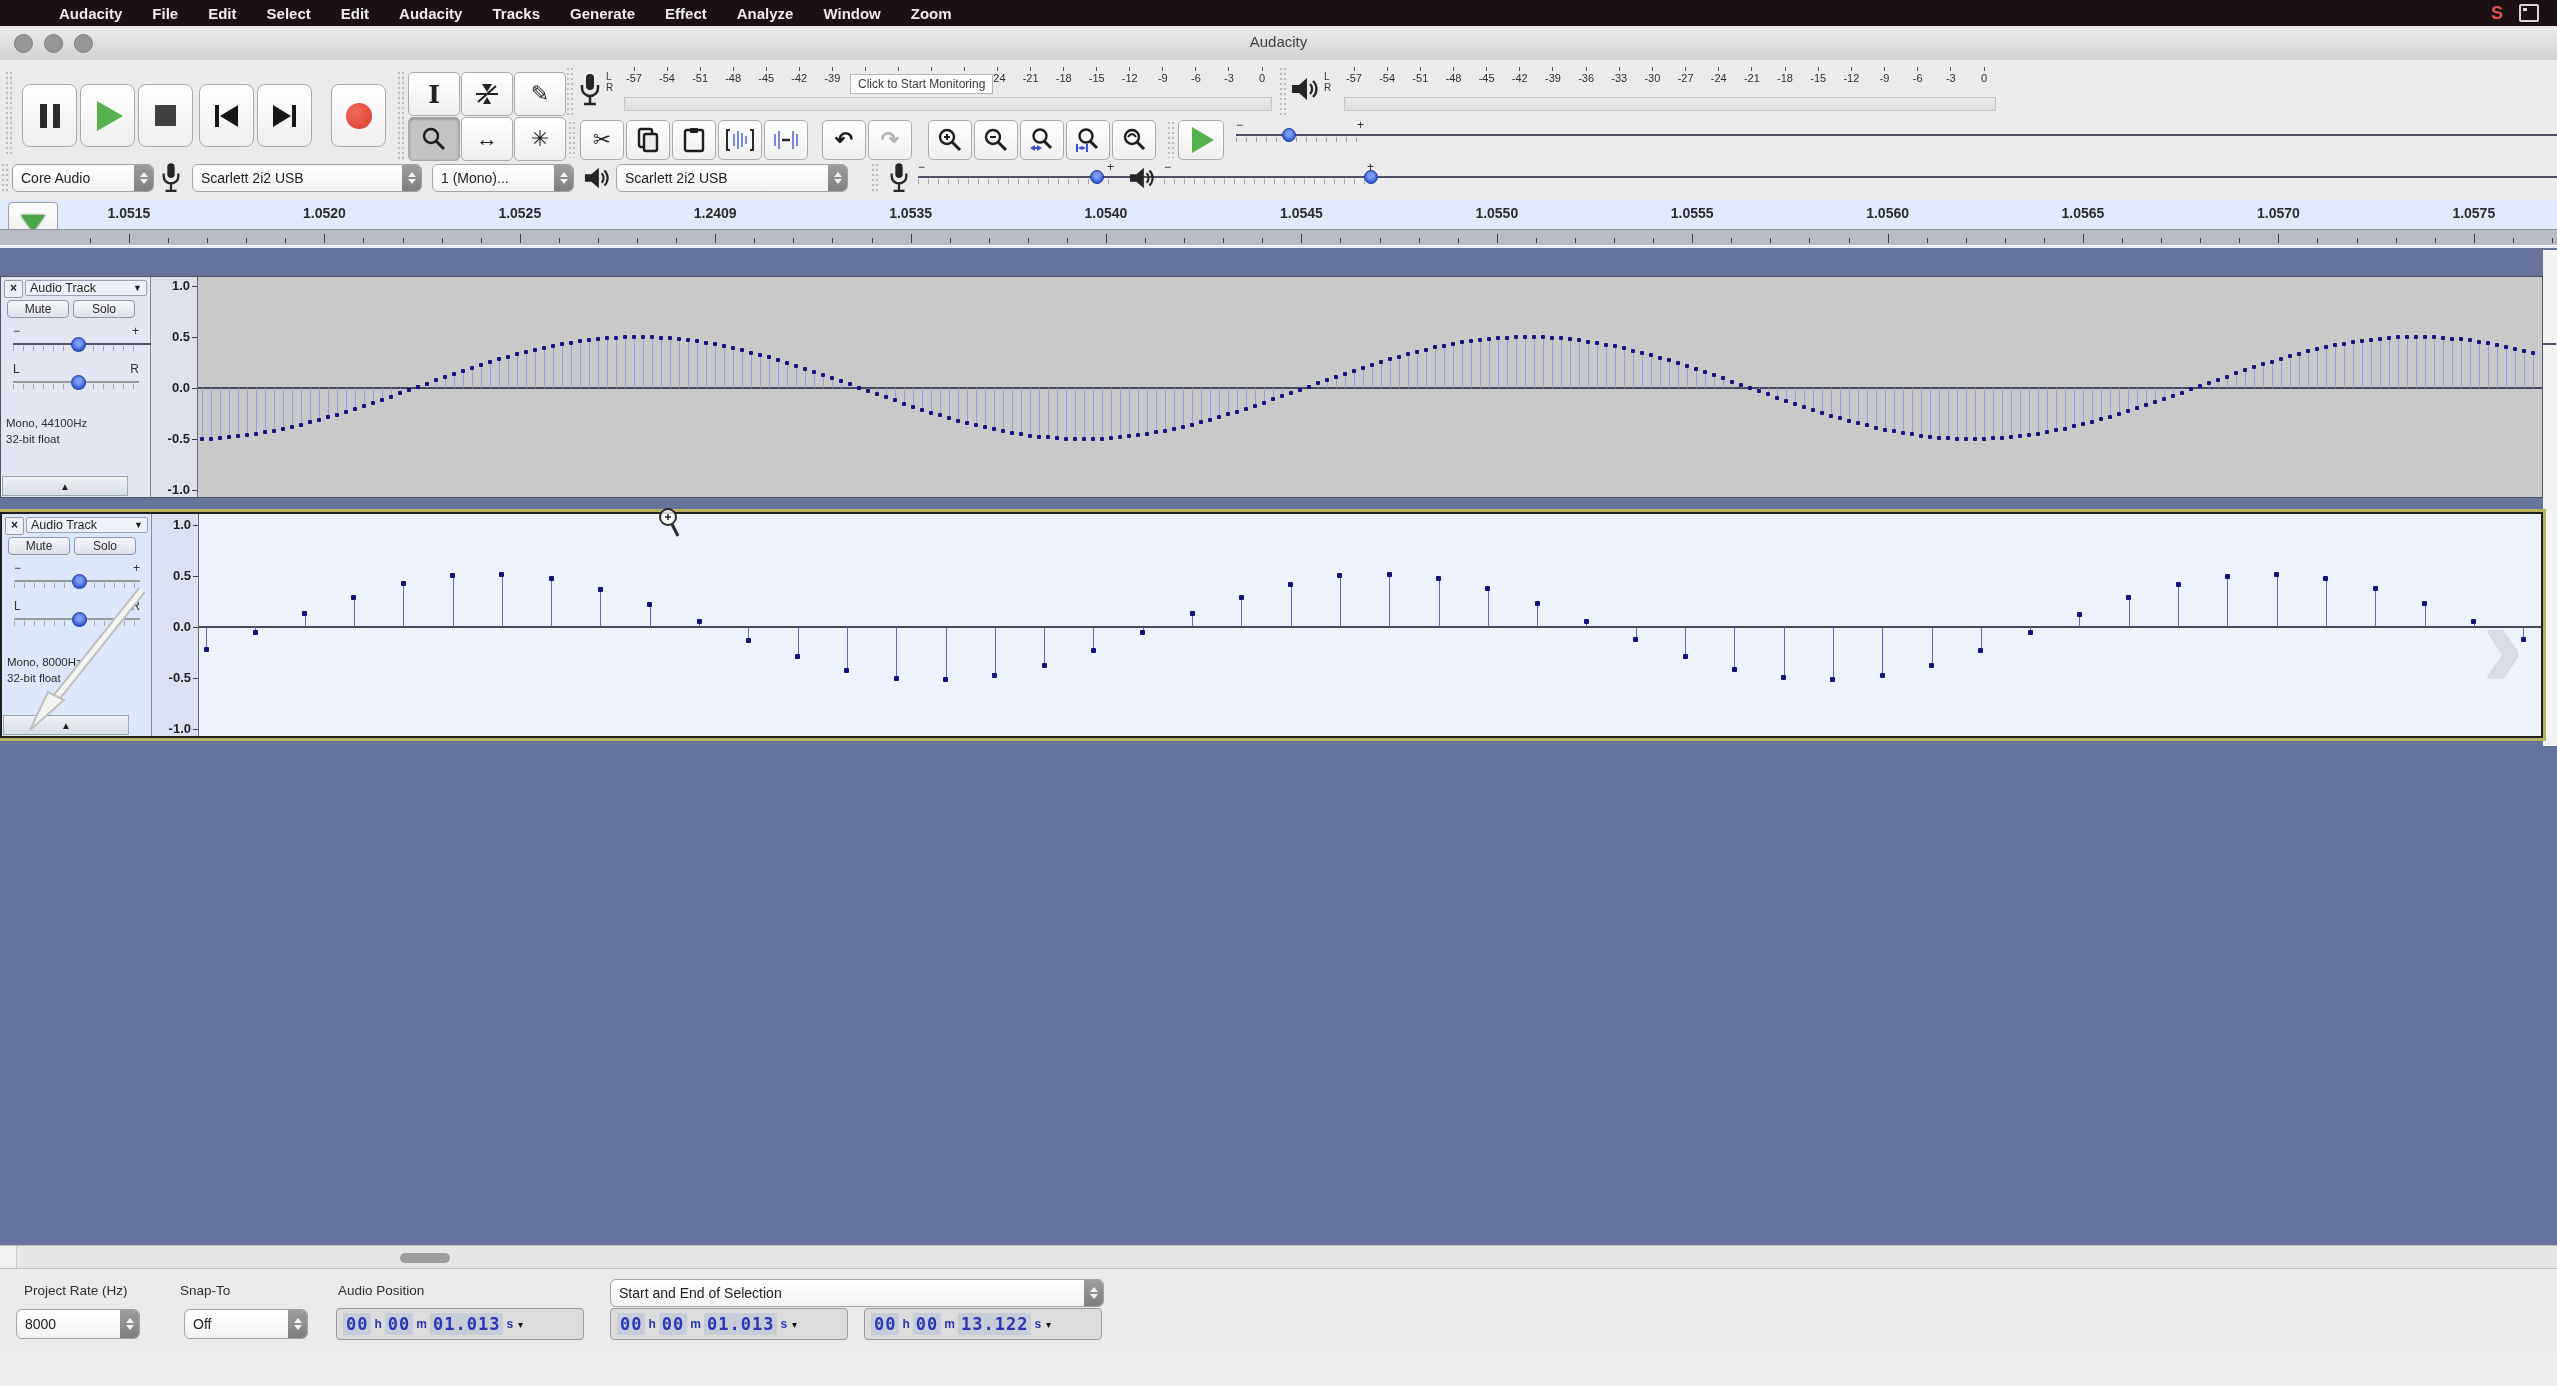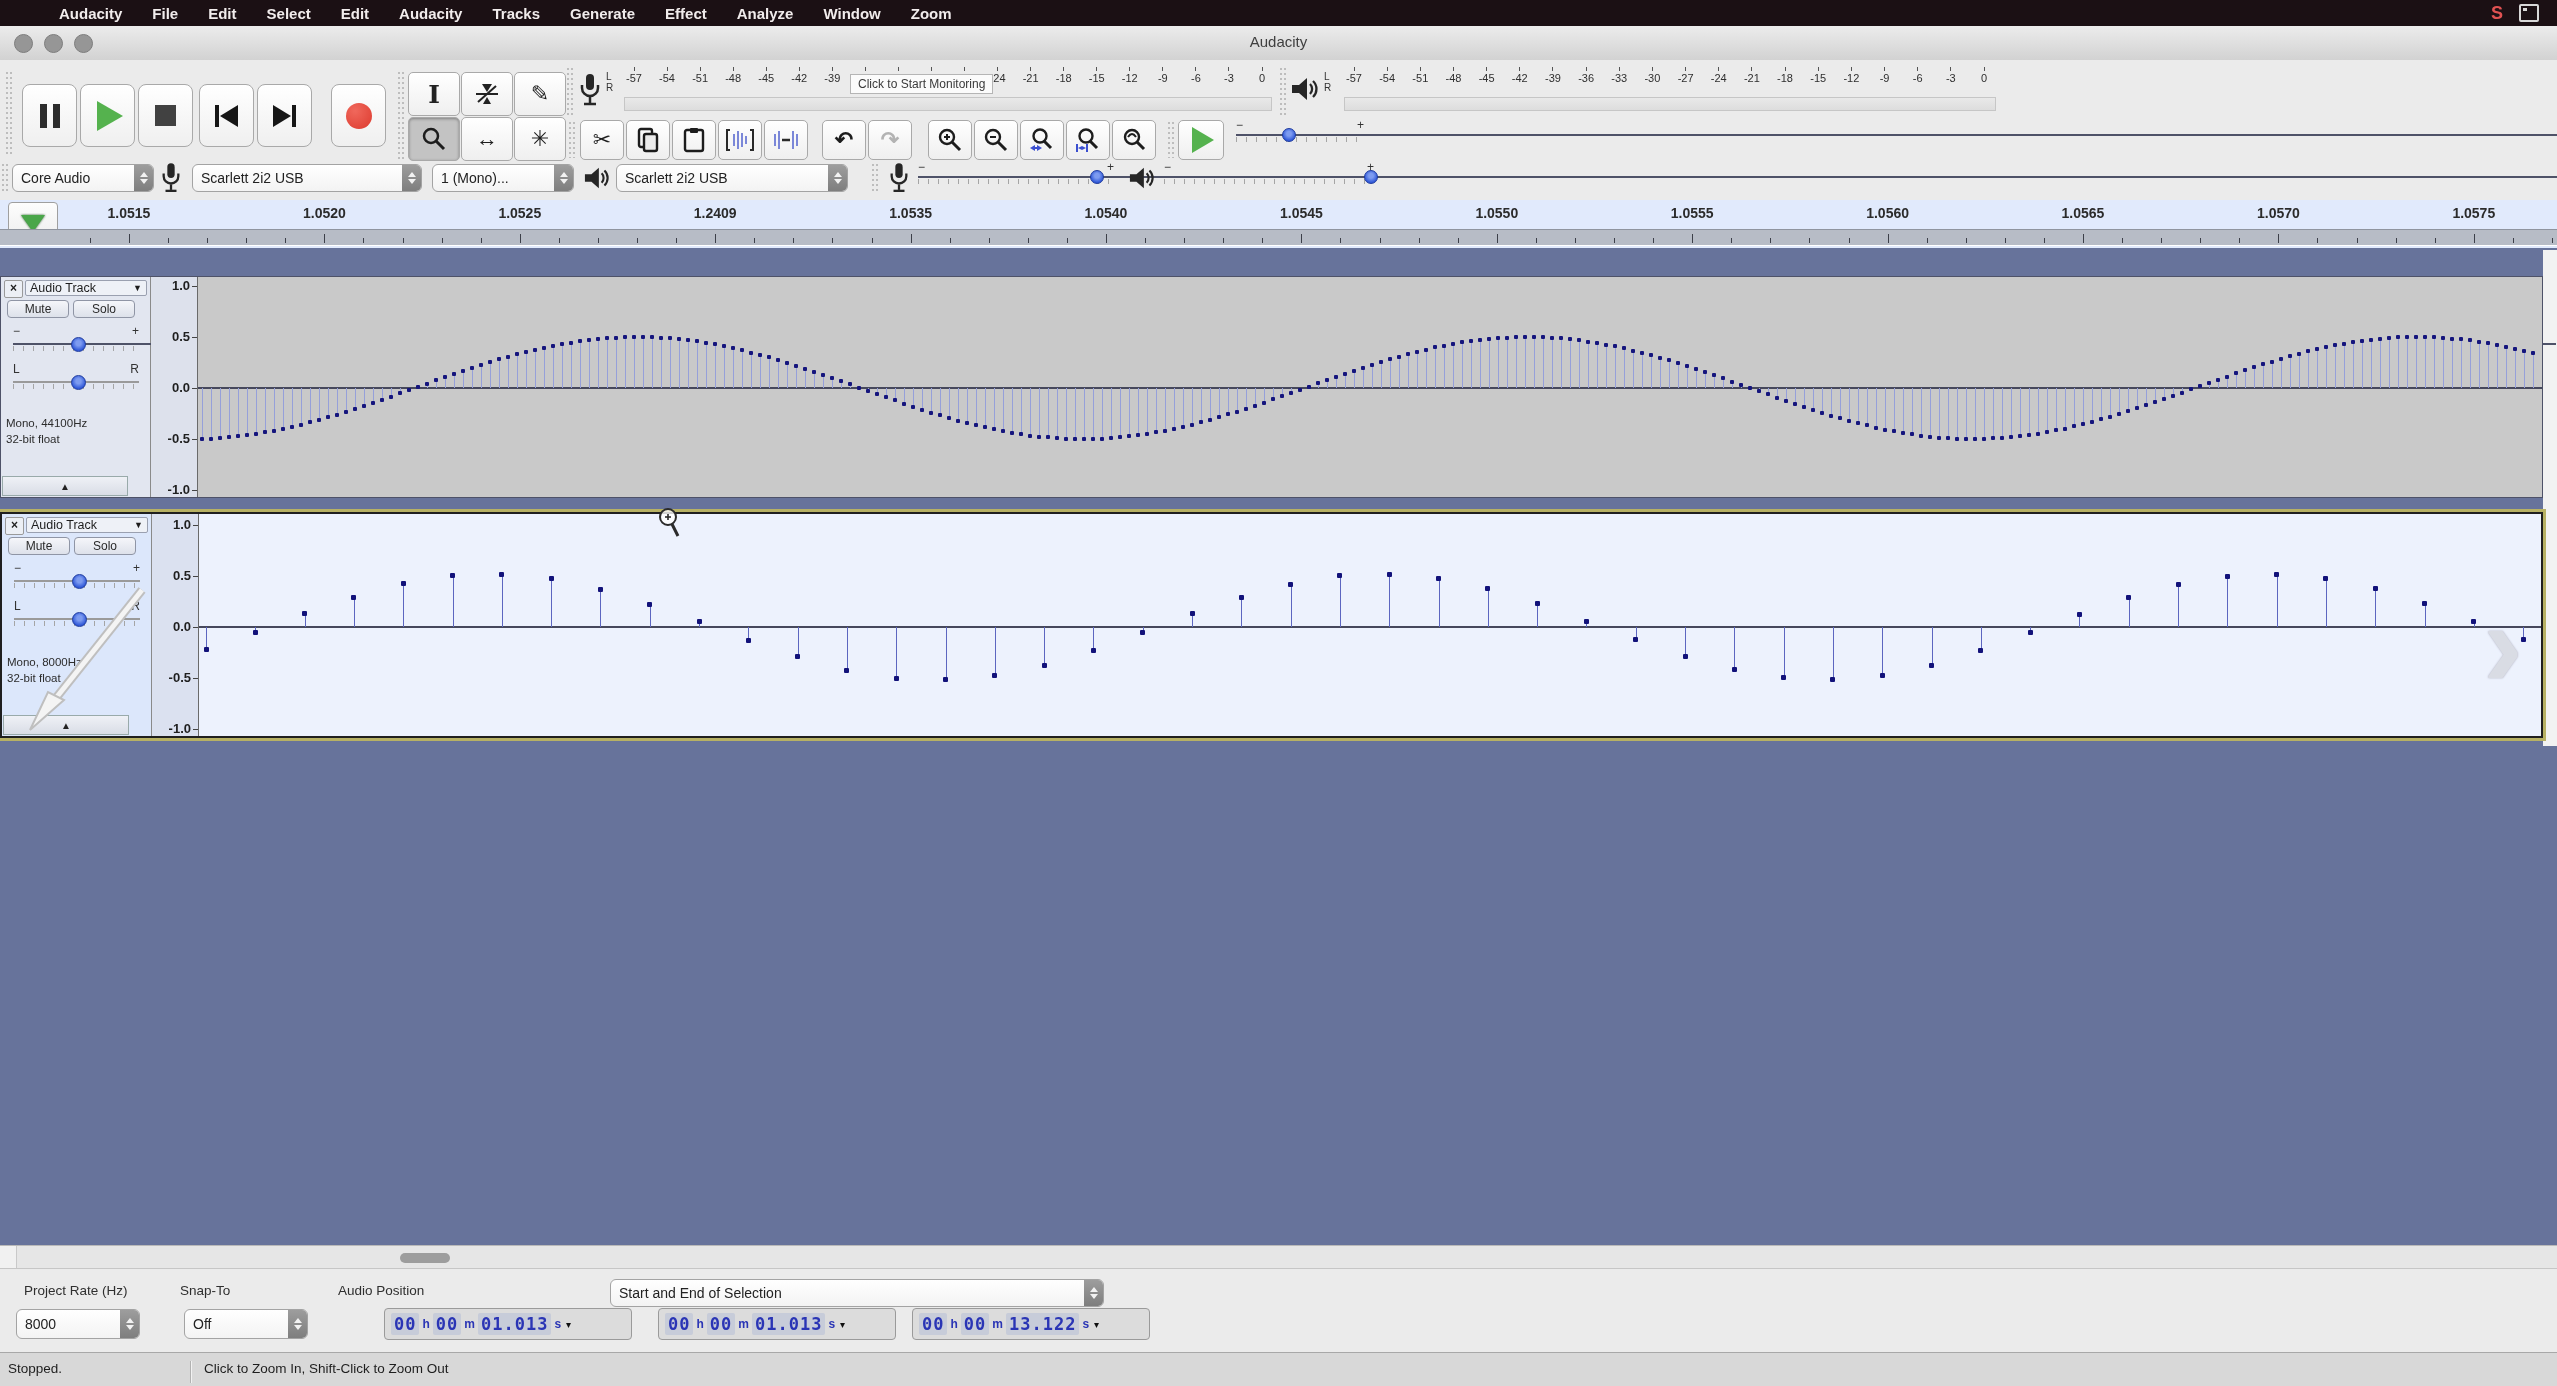--- a/index.html
+++ b/index.html
@@ -117,21 +117,21 @@
 
   
   .hscroll{position:absolute;left:0;top:1245px;width:2557px;height:23px;background:#e6e6e6;border-top:1px solid #b9b9b9;}
   .hs-corner{position:absolute;left:0;top:0;width:16px;height:23px;background:#f1f1f1;border-right:1px solid #c9c9c9;}
   .hs-thumb{position:absolute;left:400px;top:7px;width:50px;height:10px;border-radius:5px;background:#9d9d9d;}
 
   
   .selbar{position:absolute;left:0;top:1268px;width:2557px;height:84px;background:#ebebeb;border-top:1px solid #c6c6c6;}
   .sb-label{position:absolute;font-size:13.5px;color:#2f2f2f;white-space:nowrap;}
   .timefield{position:absolute;height:32px;background:#dcdcdc;border:1px solid #9a9a9a;border-radius:4px;
-    display:flex;align-items:center;padding:0 6px;gap:3px;box-sizing:border-box;margin-left:48px;}
+    display:flex;align-items:center;padding:0 6px;gap:3px;box-sizing:border-box;}
   .tf-group{background:#c7ccd9;border-radius:2px;padding:1px 3px;font-family:"DejaVu Sans Mono",monospace;
     font-size:17px;font-weight:bold;color:#2a35b5;letter-spacing:1px;}
   .tf-unit{font-size:12px;color:#2a35b5;font-weight:bold;}
   .tf-caret{font-size:10px;color:#111;margin-left:2px;}
 
   
   .statusbar{position:absolute;left:0;top:1352px;width:2557px;height:34px;background:#d8d8d8;border-top:1px solid #a8a8a8;
     font-size:13.5px;color:#1e1e1e;}
   .statusbar span{position:absolute;top:8px;}
   .st-sep{position:absolute;left:190px;top:4px;bottom:4px;width:1px;background:#b2b2b2;border-right:1px solid #f2f2f2;}
@@ -1331,19 +1331,14 @@
       <span class="tf-group">00</span>
         <span class="tf-unit">h</span>
       <span class="tf-group">00</span>
         <span class="tf-unit">m</span>
       <span class="tf-group">13.122</span>
         <span class="tf-unit">s</span>
       <span class="tf-caret">▾</span>
     </div>
   </div>
 
-  <div class="statusbar">
-    <span style="left:8px">Stopped.</span>
-    <span class="st-sep"></span>
-    <span style="left:204px">Click to Zoom In, Shift-Click to Zoom Out</span>
-  </div>
 
 </div>
 
 </body></html>

